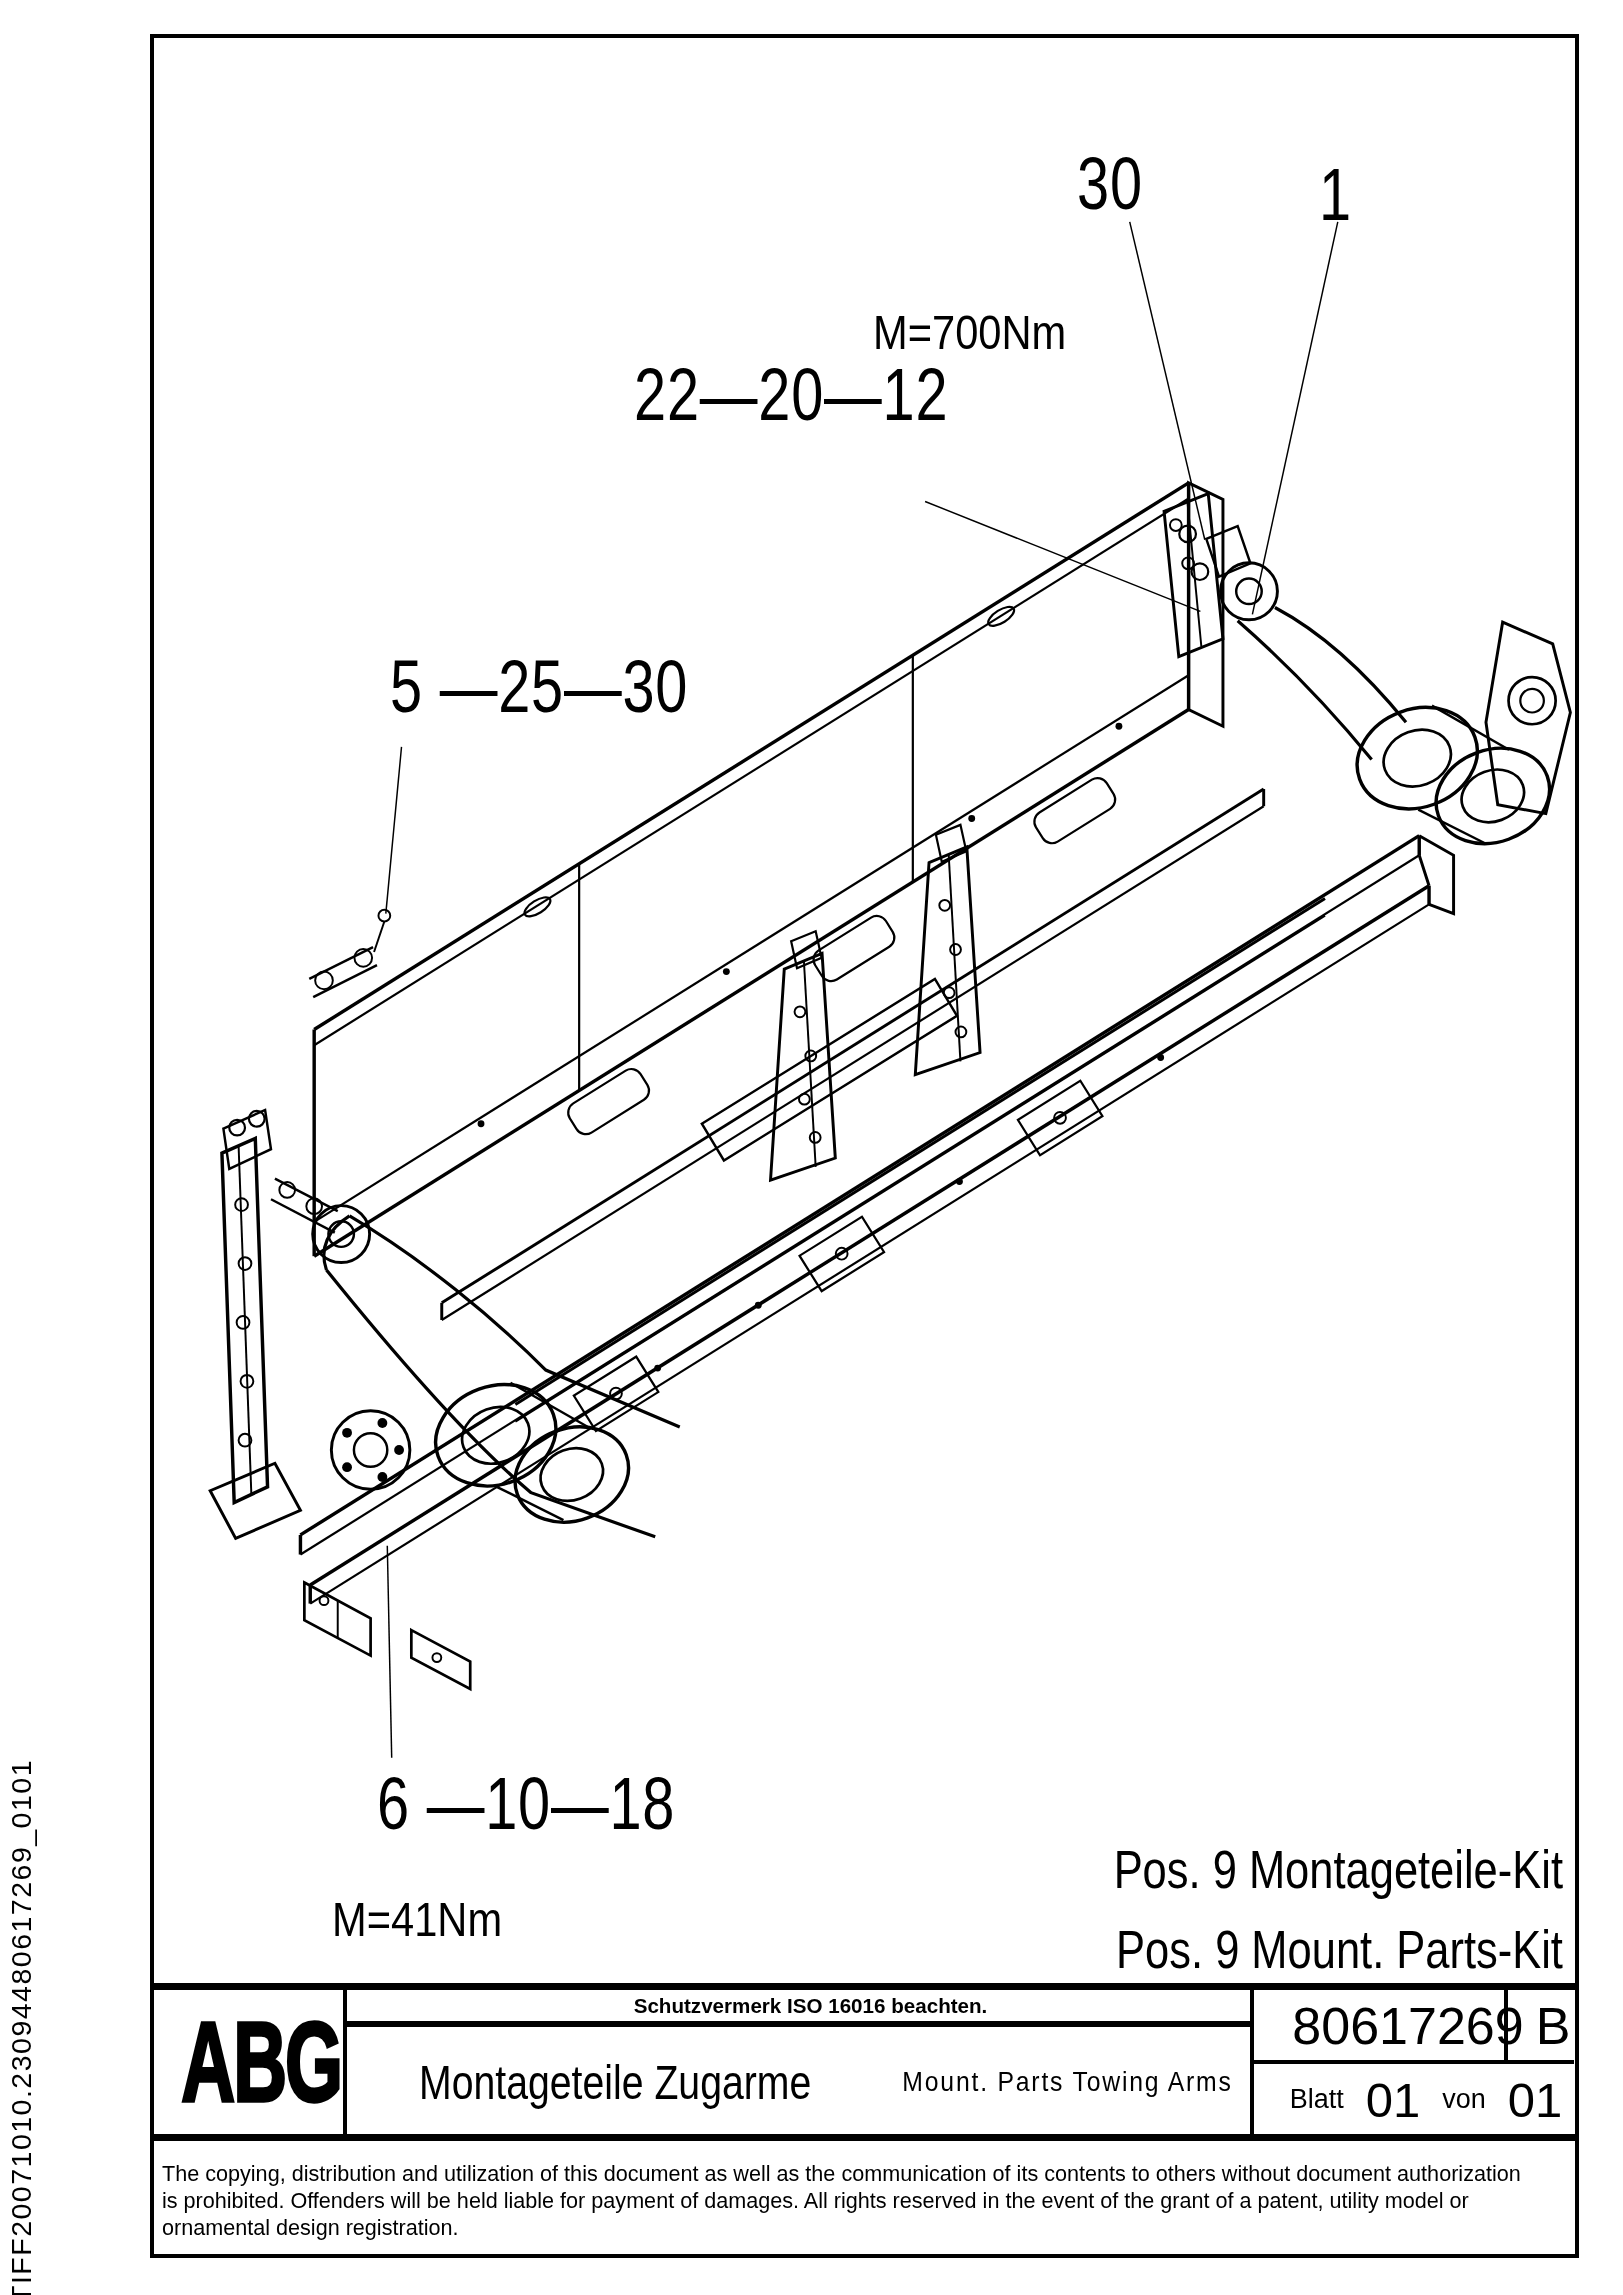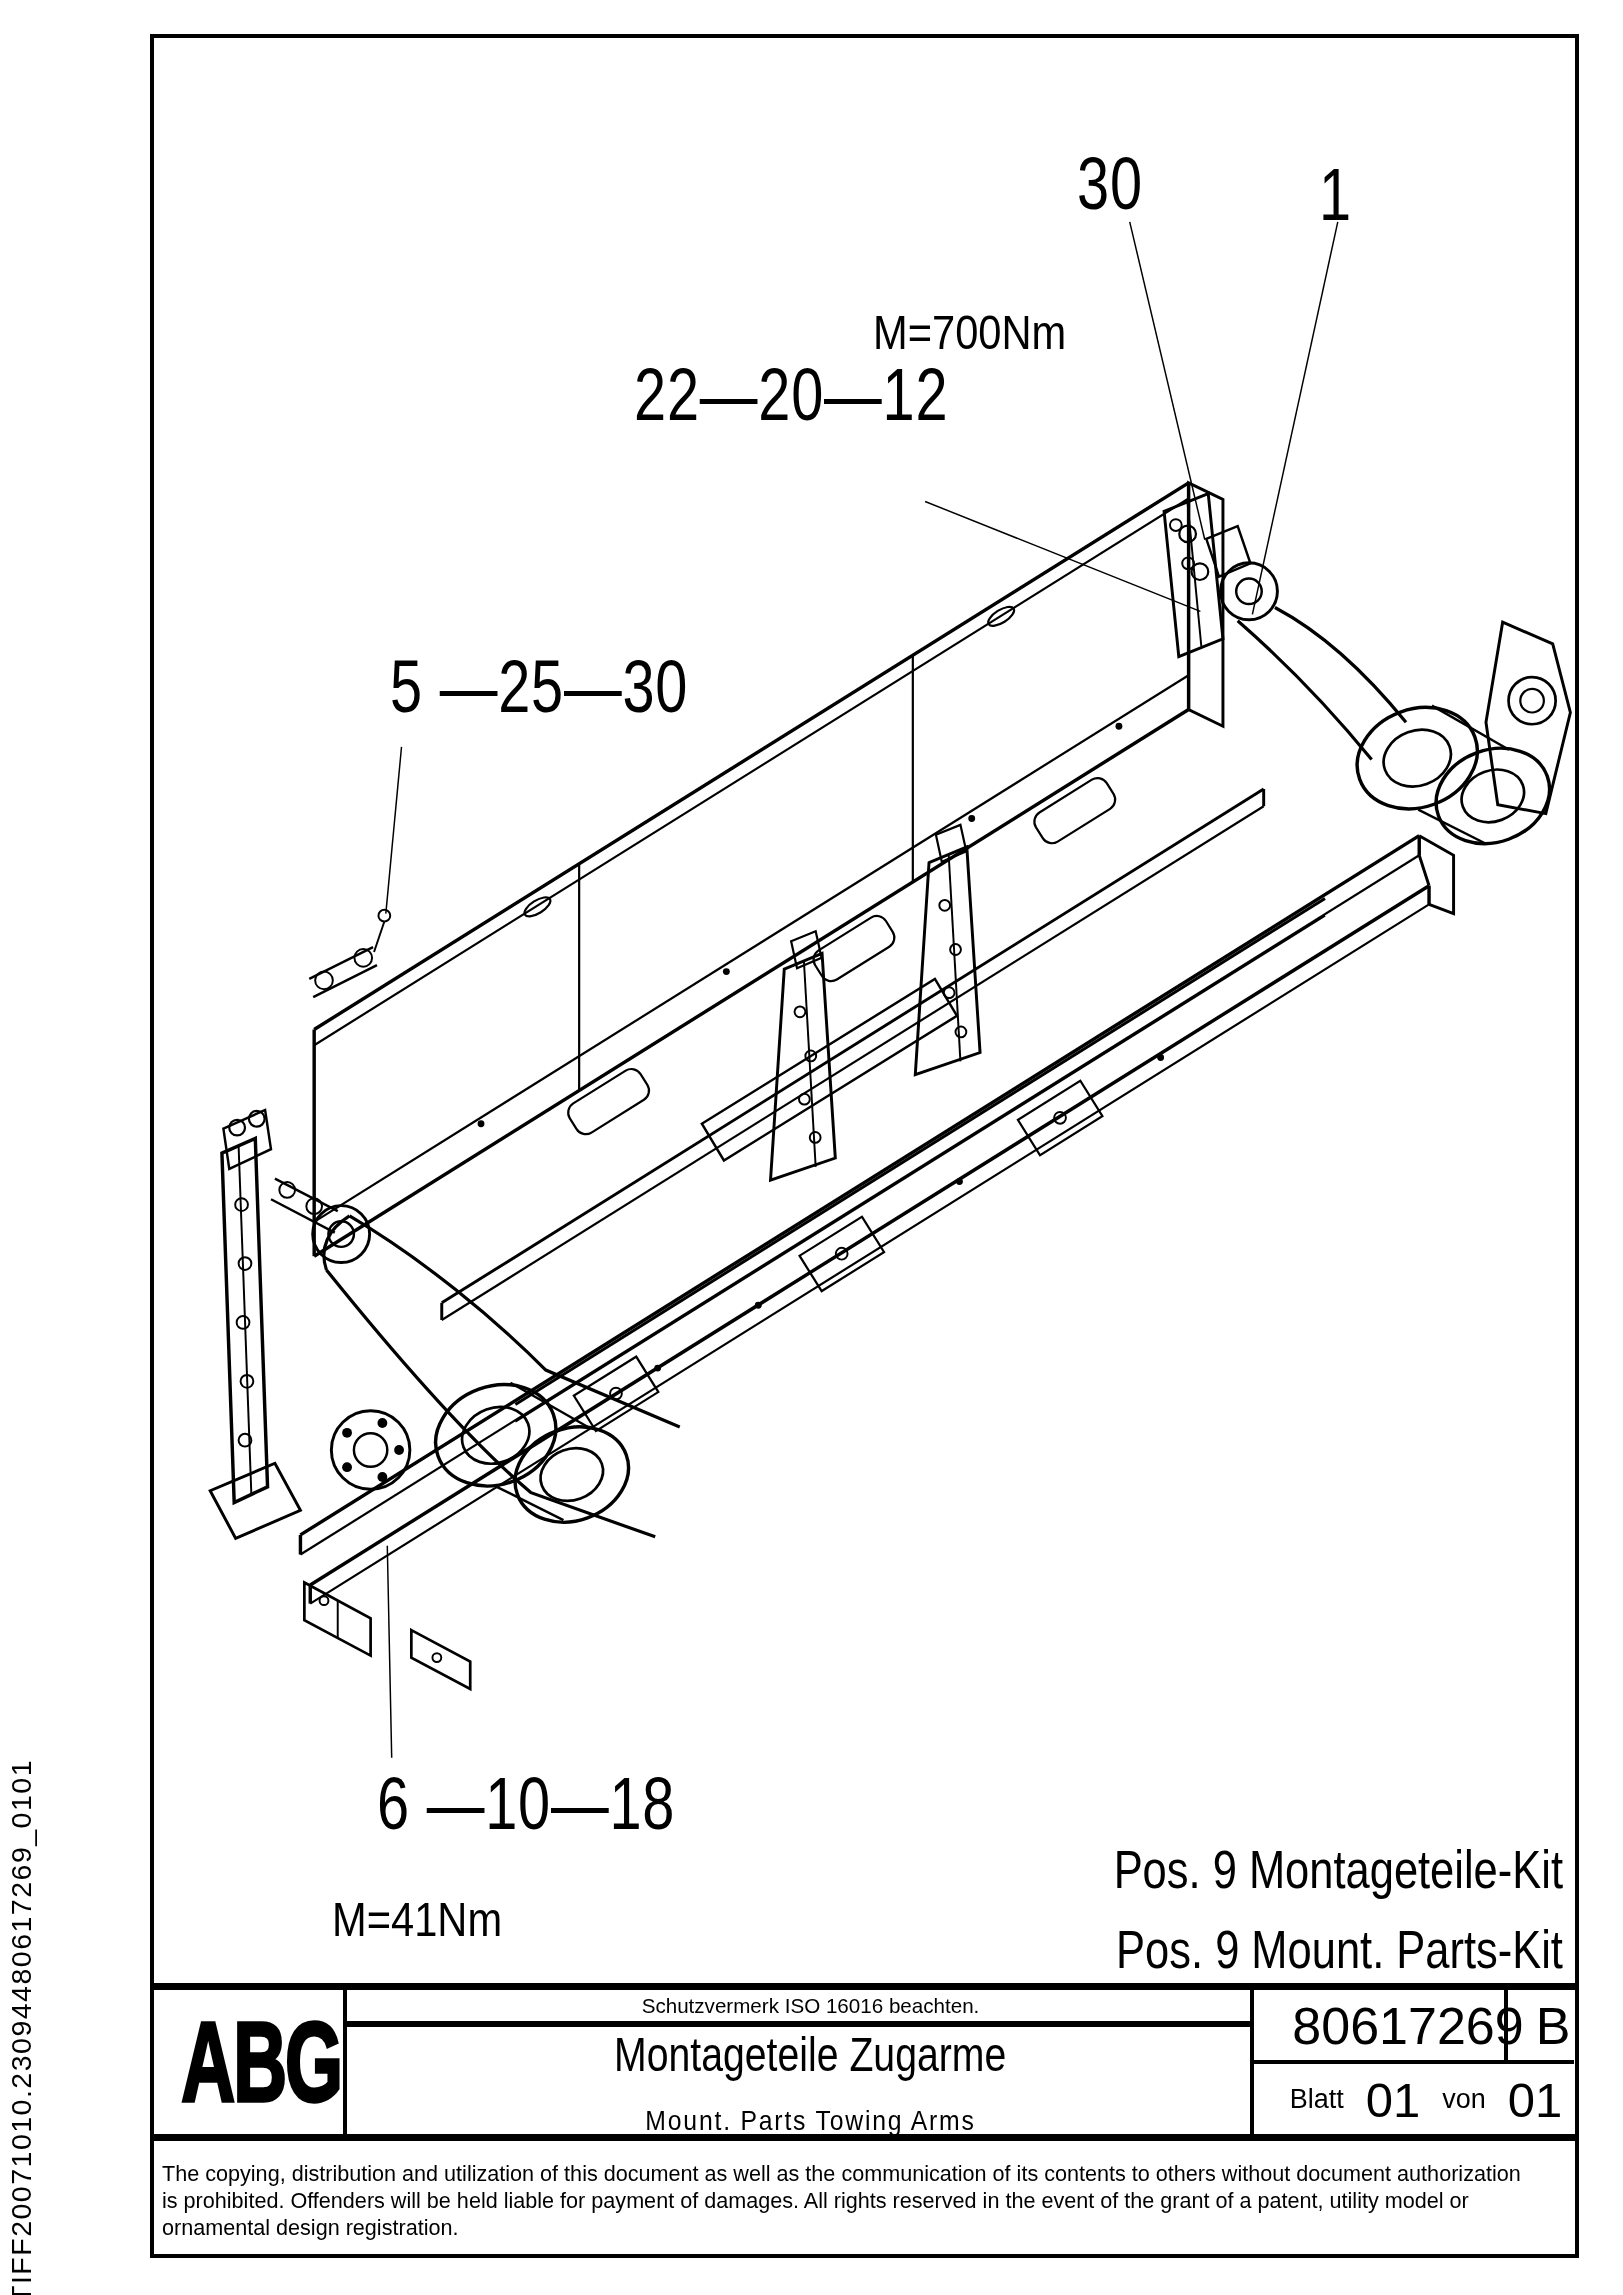--- a/index.html
+++ b/index.html
@@ -207,25 +207,25 @@
   <div class="line" style="left:343px;top:1990px;width:4.4px;height:144px;"></div>
   <div class="line" style="left:1250px;top:1990px;width:4.4px;height:144px;"></div>
   <div class="line" style="left:1504px;top:1990px;width:4.4px;height:71px;"></div>
   <div class="line" style="left:343px;top:2021px;width:911px;height:6.4px;"></div>
   <div class="line" style="left:1250px;top:2060px;width:324px;height:4.4px;"></div>
 
   <div class="cell" style="left:155px;top:1990px;width:188px;height:144px;">
     <span class="abg">ABG</span>
   </div>
 
-  <div class="cell schutz" style="left:347px;top:1990px;width:903px;height:31px;">
+  <div class="cell schutz" style="left:347px;top:1990px;width:903px;height:31px;font-weight:bold;">
     <span>Schutzvermerk ISO 16016 beachten.</span>
   </div>
 
-  <div class="cell" style="left:347px;top:2028px;width:903px;height:107px;flex-direction:column;gap:23px;">
+  <div class="cell" style="left:347px;top:2028px;width:903px;height:107px;flex-direction:row;gap:23px;">
     <span class="title-de">Montageteile Zugarme</span>
     <span class="title-en">Mount. Parts Towing Arms</span>
   </div>
 
   <div class="cell docnum" style="left:1254px;top:1990px;width:284px;height:71px;">
     <span>80617269</span>
   </div>
 
   <div class="cell rev" style="left:1508px;top:1990px;width:66px;height:71px;">
     <span>B</span>

